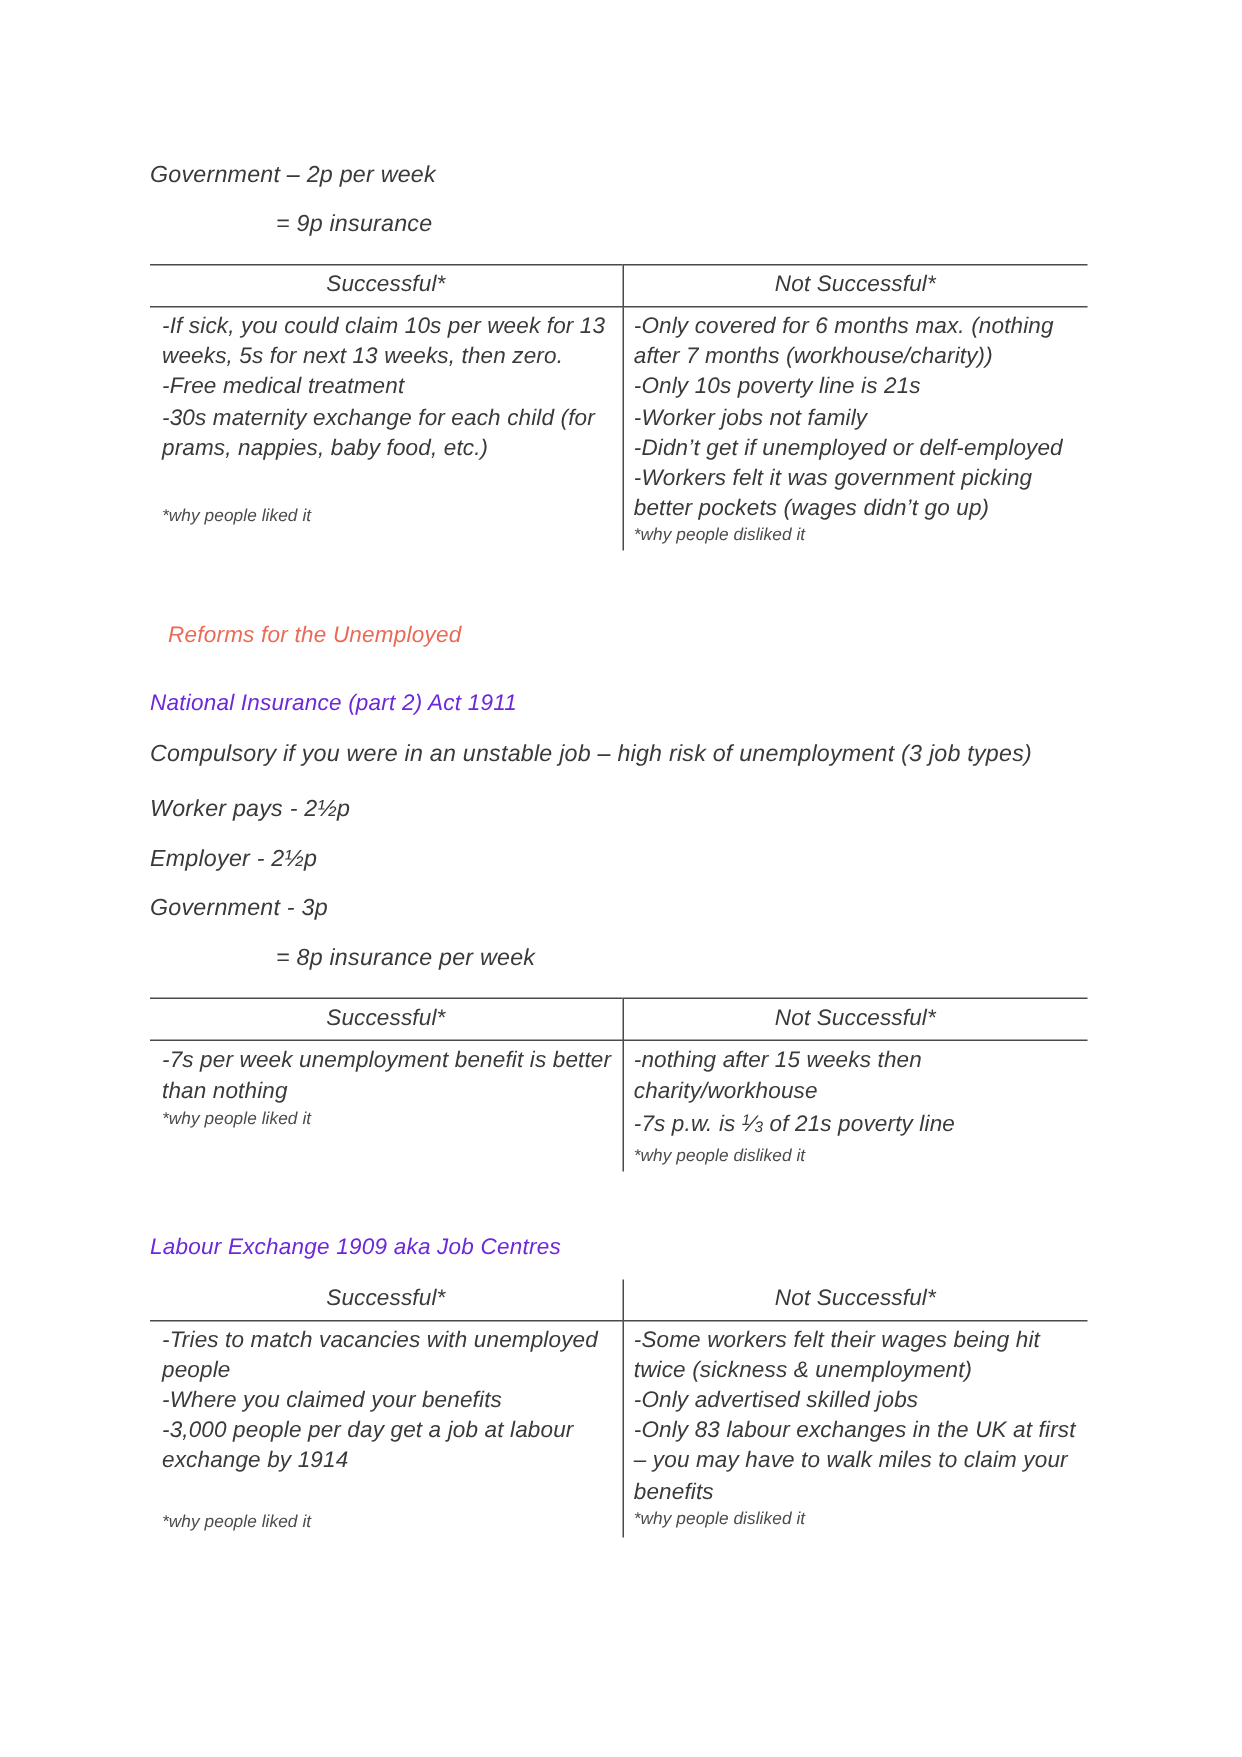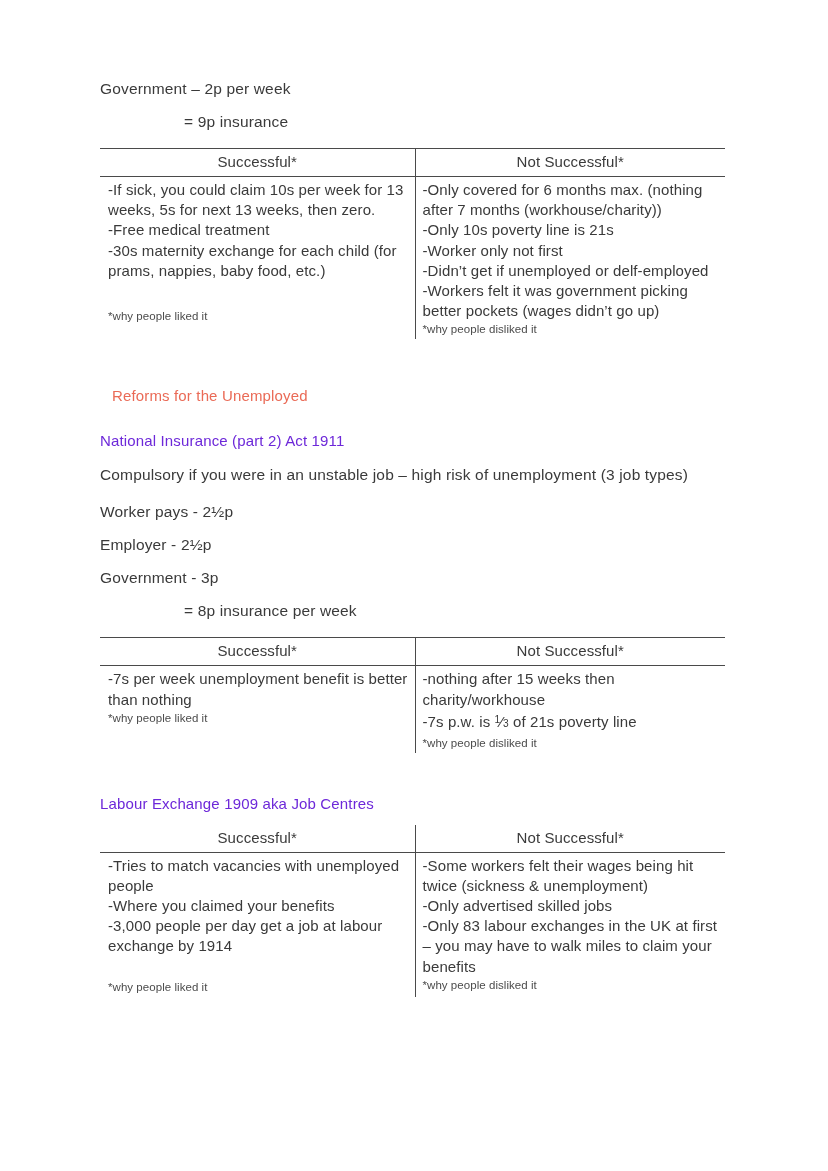--- a/index.html
+++ b/index.html
@@ -15,21 +15,22 @@
     color: #3a3a3a;
     overflow: hidden;
   }
 
   .page {
     position: relative;
     width: 828px;
     height: 897px;
     background: #ffffff;
     box-sizing: border-box;
-    padding: 72px 100px 0 100px;
+    padding: 100px 100px 0 100px;
+    font-style: italic;
   }
 
   .para {
     font-size: 15.5px;
     line-height: 33px;
     color: #3a3a3a;
     margin: 0;
     letter-spacing: 0.15px;
   }
 
@@ -147,21 +148,21 @@
             <div>-If sick, you could claim 10s per week for 13 weeks, 5s for next 13 weeks, then zero.</div>
             <div>-Free medical treatment</div>
             <div>-30s maternity exchange for each child (for prams, nappies, baby food, etc.)</div>
           </div>
           <div class="footnote pad-top-lg">*why people liked it</div>
         </td>
         <td class="col-right">
           <div class="bullets">
             <div>-Only covered for 6 months max. (nothing after 7 months (workhouse/charity))</div>
             <div>-Only 10s poverty line is 21s</div>
-            <div>-Worker only not first</div>
+            <div>-Worker jobs not family</div>
             <div>-Didn’t get if unemployed or delf-employed</div>
             <div>-Workers felt it was government picking better pockets (wages didn’t go up)</div>
           </div>
           <div class="footnote pad-top-sm">*why people disliked it</div>
         </td>
       </tr>
     </tbody>
   </table>
 
   <div class="gap-l"></div>

